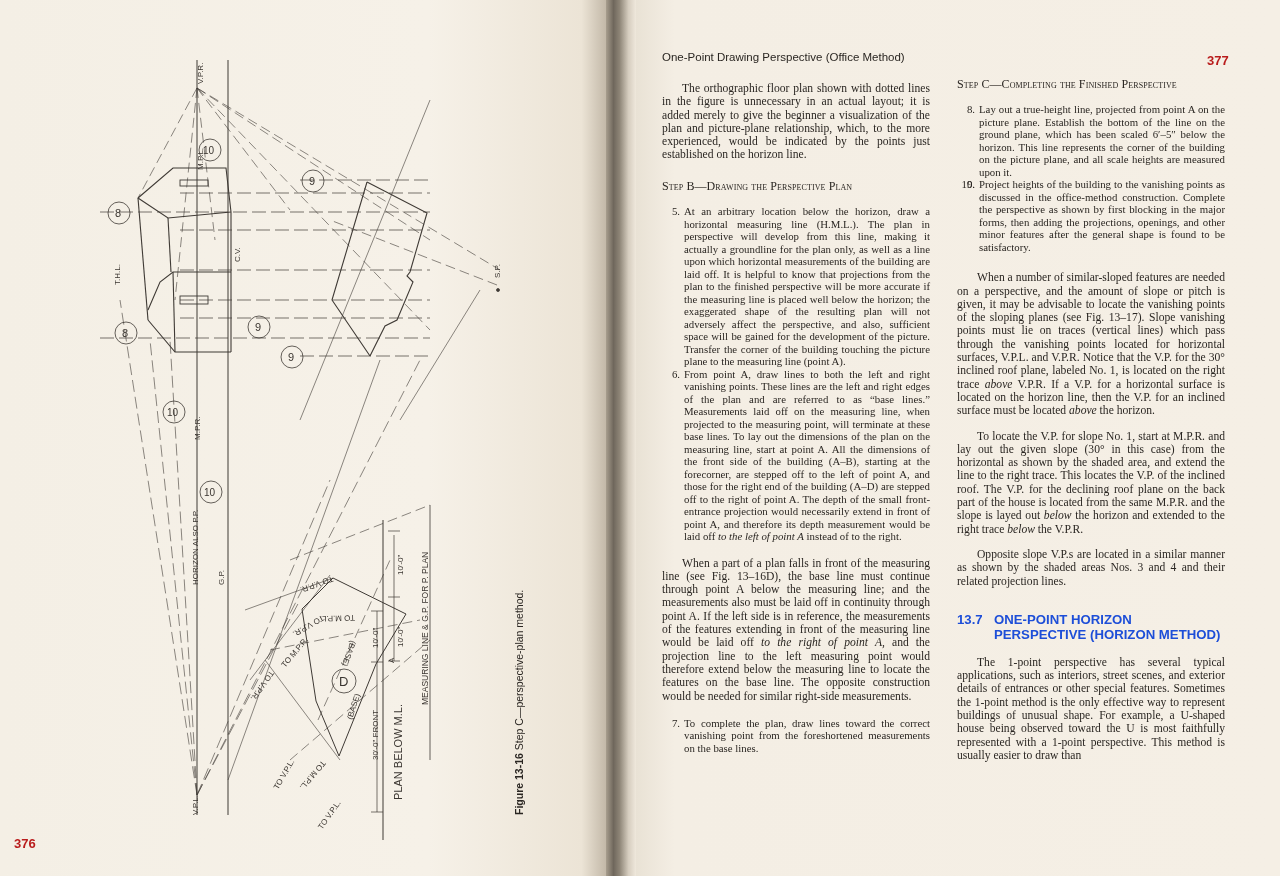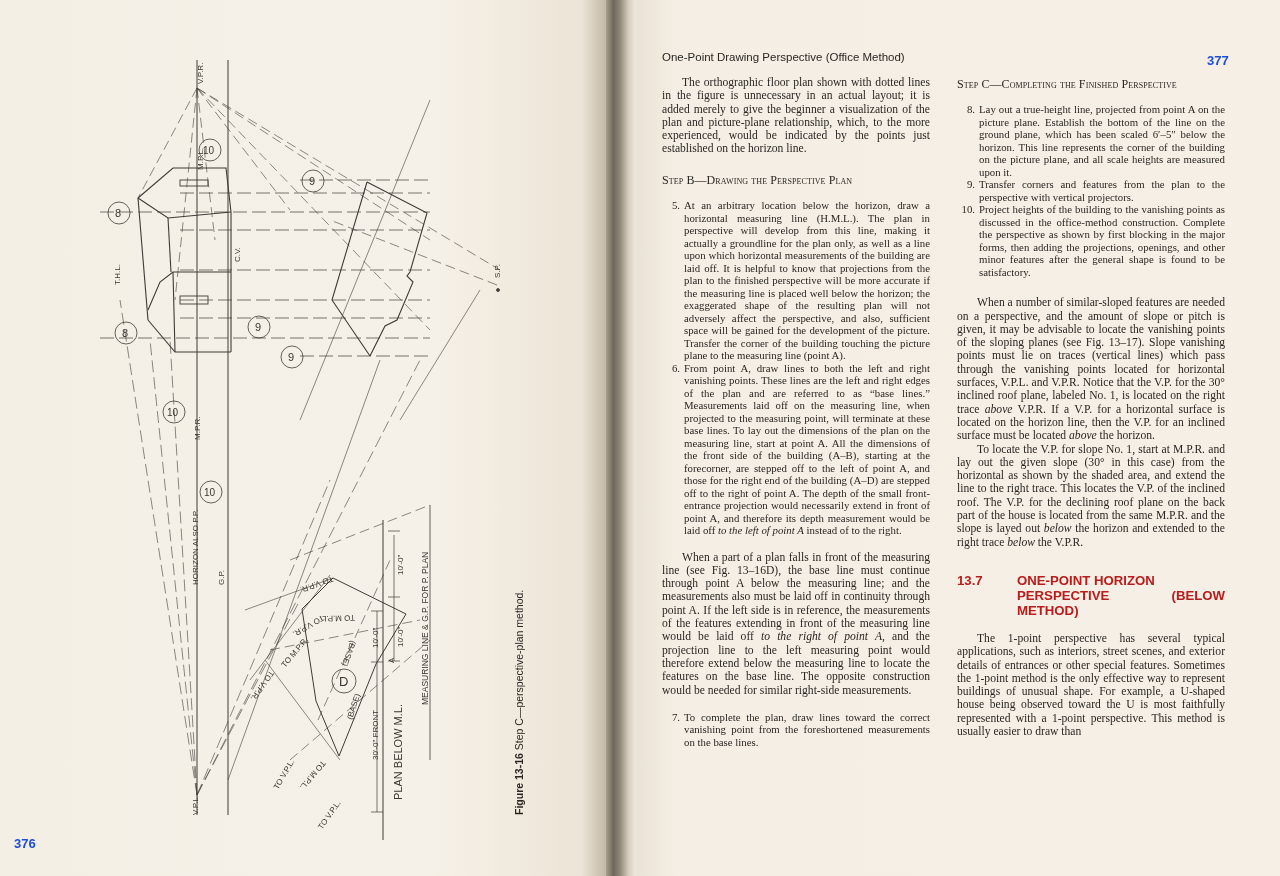--- a/index.html
+++ b/index.html
@@ -18,50 +18,50 @@
     background: linear-gradient(to right, #a89e8e 0%, #6f675c 25%, #8d8476 45%, #d6cdbf 75%, #efe8dc 100%);
   }
   .page-right {
     position: absolute; left: 636px; top: 0; width: 644px; height: 876px;
     background: linear-gradient(to right, #e9e2d5 0%, #f4eee4 6%, #f5efe5 100%);
   }
   .drawing { position: absolute; left: 0; top: 0; width: 612px; height: 876px; }
   .drawing text { font-family: "Liberation Sans", "DejaVu Sans", sans-serif; fill: #3a3530; }
   .page-num {
     position: absolute; font-family: "Liberation Sans", "DejaVu Sans", sans-serif;
-    font-weight: bold; font-size: 13px; color: #1d4ed8;
+    font-weight: bold; font-size: 13px; color: #b91c1c;
   }
   .fig-caption {
     position: absolute; left: 400px; top: 720px; width: 260px;
     transform: rotate(-90deg); transform-origin: left top;
     font-family: "Liberation Sans", "DejaVu Sans", sans-serif; font-size: 10.5px; color: #2a2622;
     white-space: nowrap;
   }
   .fig-caption b { font-weight: bold; }
   .running-head {
     position: absolute; left: 662px; top: 51px;
     font-family: "Liberation Sans", "DejaVu Sans", sans-serif; font-size: 11.5px; color: #2a2622;
   }
   .col {
     position: absolute; font-size: 11.6px; line-height: 13.3px; text-align: justify;
   }
-  .col-left { left: 662px; top: 76px; width: 268px; }
+  .col-left { left: 662px; top: 82px; width: 268px; }
   .col-right { left: 957px; top: 78px; width: 268px; }
   .col p { margin: 0; text-indent: 20px; }
-  .col p + p { margin-top: 0; }
+  .col p + p { margin-top: 12px; }
   .step-head {
     font-variant: small-caps; font-size: 12px; margin: 0; text-indent: 0 !important;
     letter-spacing: 0.1px;
   }
   ol.items { list-style: none; margin: 0; padding: 0; font-size: 10.8px; line-height: 12.5px; }
   ol.items li { position: relative; padding-left: 22px; text-align: justify; }
   ol.items li .num { position: absolute; left: 0; width: 18px; text-align: right; }
   .section-head {
     font-family: "Liberation Sans", "DejaVu Sans", sans-serif; font-weight: bold;
-    font-size: 13.2px; line-height: 15px; color: #b91c1c; display: flex; gap: 23px;
+    font-size: 13.2px; line-height: 15px; color: #1d4ed8; display: flex;
   }
   .section-head .sec-num { width: 37px; flex: none; }
   .spacer-s { height: 14px; }
   .spacer-m { height: 18px; }
 </style>
 </head>
 <body>
 
 <div class="page-left"></div>
 <div class="gutter"></div>
@@ -245,33 +245,33 @@
 <div class="col col-right">
   <p class="step-head">Step C—Completing the Finished Perspective</p>
   <div style="height:12px"></div>
   <ol class="items">
     <li>
       <span class="num">8.</span>
       <span>Lay out a true-height line, projected from point A on the picture plane. Establish the bottom of the line on the ground plane, which has been scaled 6′–5″ below the horizon. This line represents the corner of the building on the picture plane, and all scale heights are measured upon it.</span>
     </li>
     <li>
       <span class="num">9.</span>
-      <span>Transfer corners and features from the plan to the perspective with vertical projectors.</span>
     </li>
     <li>
       <span class="num">10.</span>
       <span>Project heights of the building to the vanishing points as discussed in the office-method construction. Complete the perspective as shown by first blocking in the major forms, then adding the projections, openings, and other minor features after the general shape is found to be satisfactory.</span>
     </li>
   </ol>
   <div class="spacer-m"></div>
   <p><span>When a number of similar-sloped features are needed on a perspective, and the amount of slope or pitch is given, it may be advisable to locate the vanishing points of the sloping planes (see Fig. 13–17). Slope vanishing points must lie on traces (vertical lines) which pass through the vanishing points located for horizontal surfaces, V.P.L. and V.P.R. Notice that the V.P. for the 30° inclined roof plane, labeled No. 1, is located on the right trace </span><i>above</i><span> V.P.R. If a V.P. for a horizontal surface is located on the horizon line, then the V.P. for an inclined surface must be located </span><i>above</i><span> the horizon.</span></p>
   <p><span>To locate the V.P. for slope No. 1, start at M.P.R. and lay out the given slope (30° in this case) from the horizontal as shown by the shaded area, and extend the line to the right trace. This locates the V.P. of the inclined roof. The V.P. for the declining roof plane on the back part of the house is located from the same M.P.R. and the slope is layed out </span><i>below</i><span> the horizon and extended to the right trace </span><i>below</i><span> the V.P.R.</span></p>
+  <p>Opposite slope V.P.s are located in a similar manner as shown by the shaded areas Nos. 3 and 4 and their related projection lines.</p>
   <div style="height:24px"></div>
   <div class="section-head">
     <span class="sec-num">13.7</span>
     <span>
       <span>ONE-POINT HORIZON</span><br>
-      <span>PERSPECTIVE (BELOW METHOD)</span>
+      <span>PERSPECTIVE (HORIZON METHOD)</span>
     </span>
   </div>
   <div style="height:14px"></div>
   <p>The 1-point perspective has several typical applications, such as interiors, street scenes, and exterior details of entrances or other special features. Sometimes the 1-point method is the only effective way to represent buildings of unusual shape. For example, a U-shaped house being observed toward the U is most faithfully represented with a 1-point perspective. This method is usually easier to draw than</p>
 </div>
 
 </body></html>

